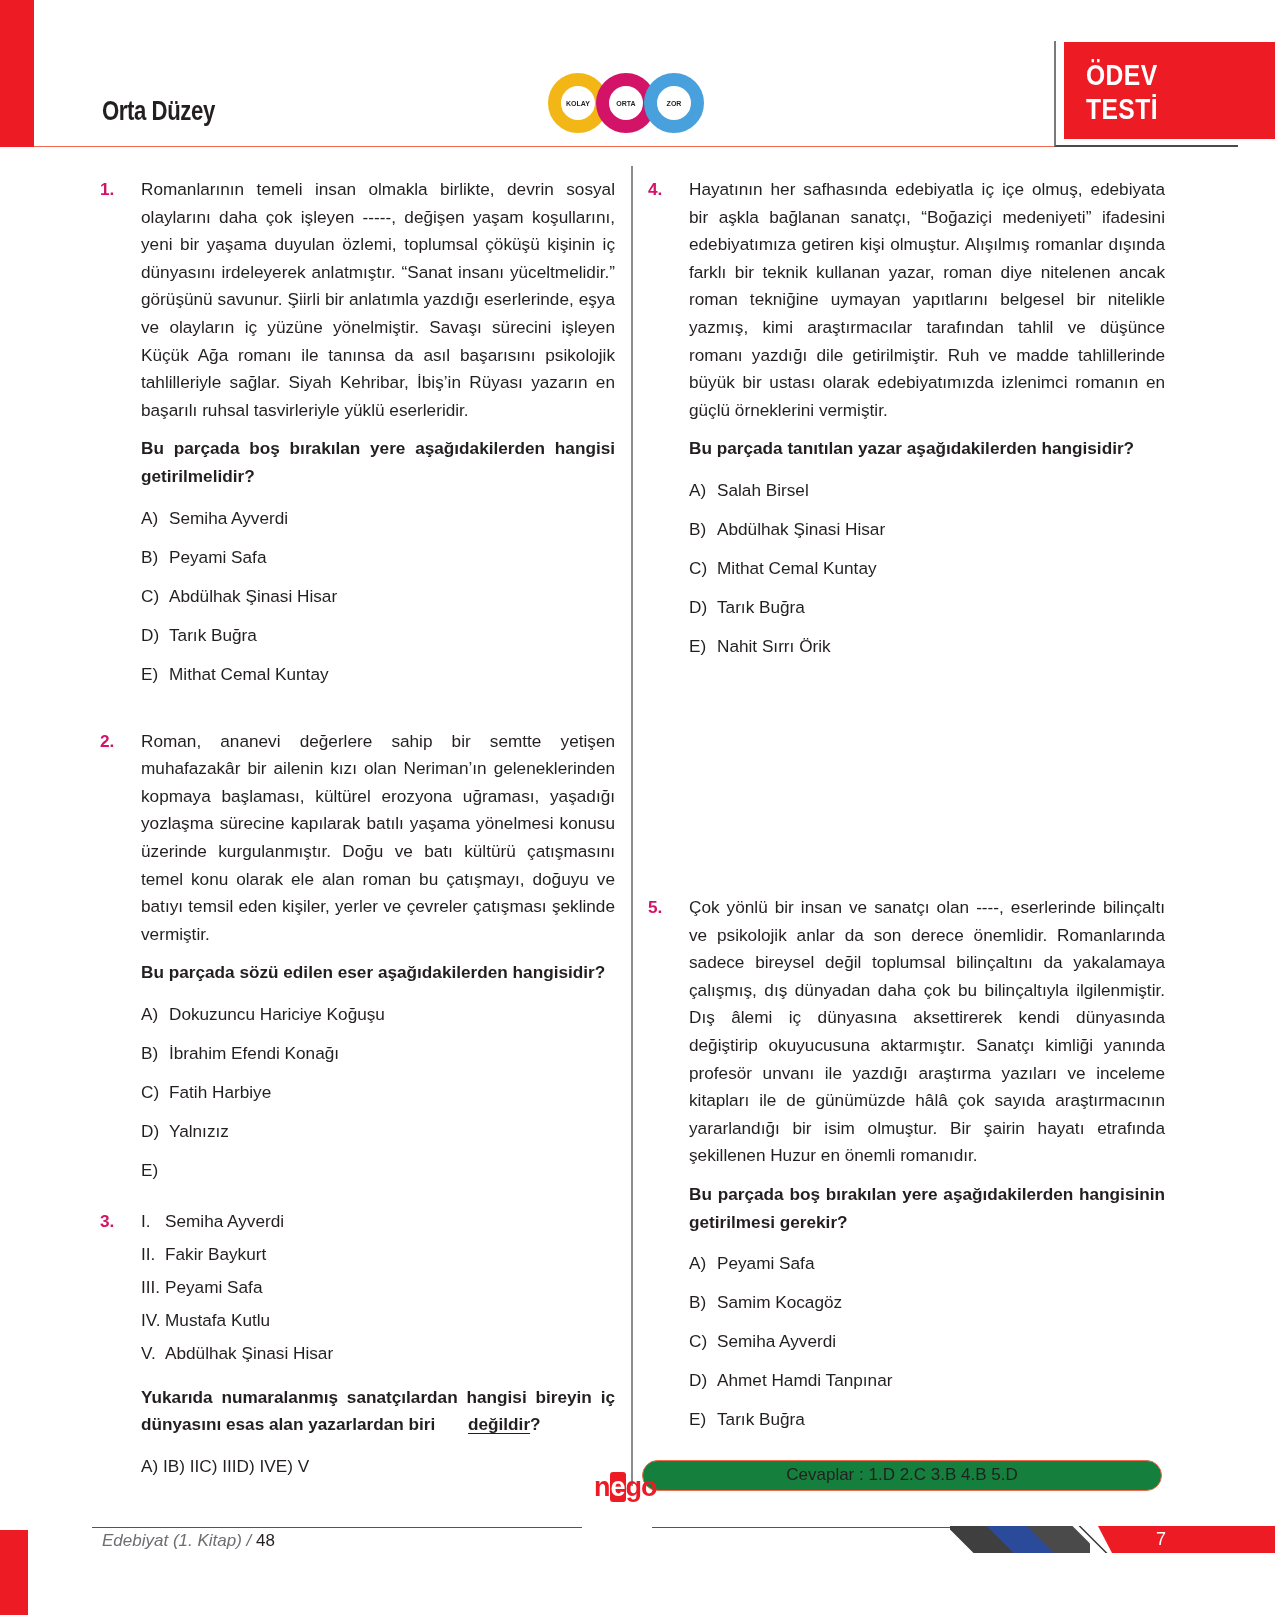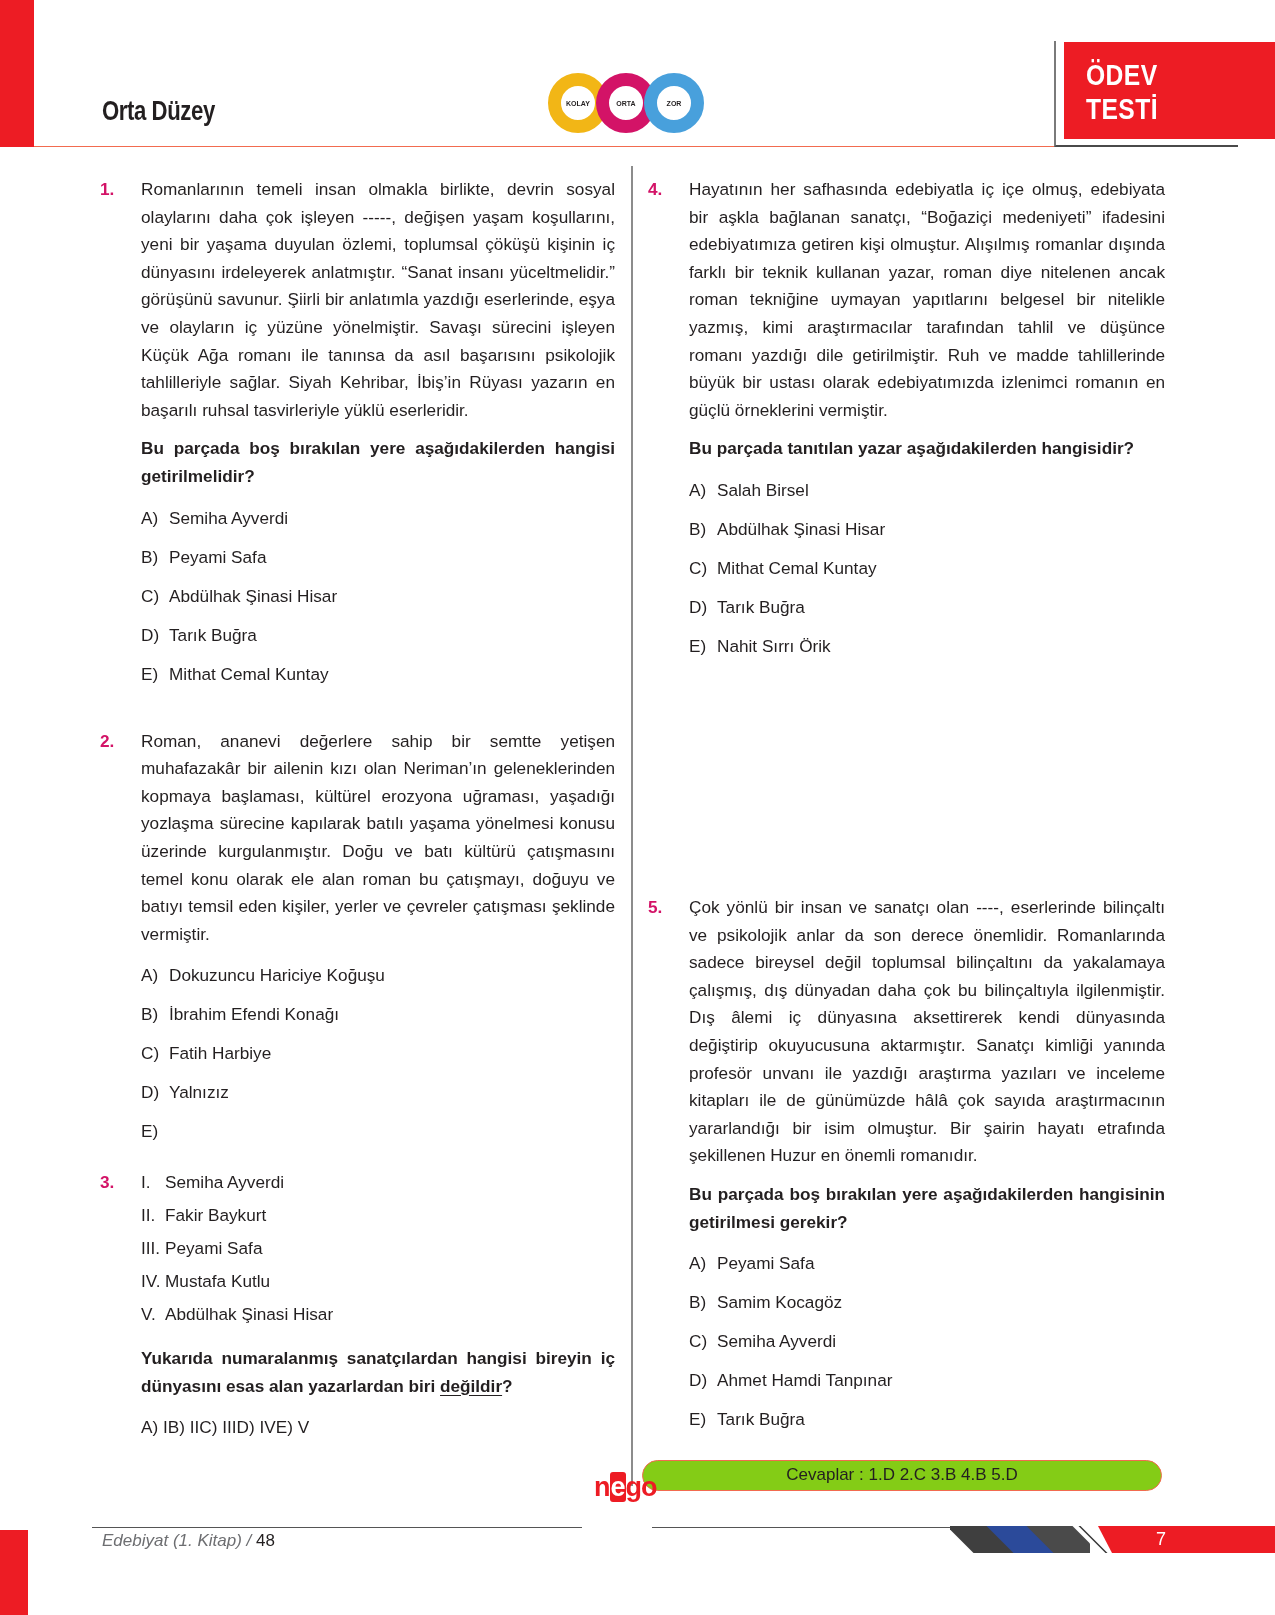--- a/index.html
+++ b/index.html
@@ -27,30 +27,30 @@
   .col-divider { position: absolute; left: 631px; top: 166px; width: 2px; height: 1320px; background: #8c8c8c; }
 
   .col { position: absolute; top: 176px; font-size: 17.2px; line-height: 27.6px; color: #231f20; }
   .col-left { left: 100px; width: 515px; }
   .col-right { left: 648px; width: 517px; }
 
   .question { position: relative; padding-left: 41px; }
   .qnum { position: absolute; left: 0; top: 0; color: #d31367; font-weight: bold; }
   .qtext { text-align: justify; }
   .qstem { font-weight: bold; text-align: justify; margin-top: 11px; }
-  .qstem u { text-underline-offset: 3px; }
+  .qstem u { text-underline-offset: 3px; margin-left: 28px; }
   .options { margin-top: 14px; }
   .option { display: flex; height: 39px; line-height: 27px; }
   .option .letter { width: 28px; }
   .roman-list .ritem { display: flex; height: 33px; line-height: 27px; }
   .roman-list .rnum { width: 24px; }
   .inline-options { display: flex; margin-top: 14px; padding-right: 2px; }
   .inline-options span { display: inline-block; }
 
-  .answers { position: absolute; left: 642px; top: 1460px; width: 520px; height: 31px; border: 1.5px solid #f26b4f; border-radius: 16px; background: #84cc16; text-align: center; font-size: 17px; line-height: 28px; color: #231f20; }
+  .answers { position: absolute; left: 642px; top: 1460px; width: 520px; height: 31px; border: 1.5px solid #f26b4f; border-radius: 16px; background: #15803d; text-align: center; font-size: 17px; line-height: 28px; color: #231f20; }
 
   .footer-line-left { position: absolute; left: 92px; top: 1527px; width: 490px; height: 1px; background: #555; }
   .footer-line-mid { position: absolute; left: 652px; top: 1527px; width: 300px; height: 1px; background: #555; }
   .footer-text { position: absolute; left: 102px; top: 1531px; font-size: 17px; color: #6d6e71; }
   .footer-text em { font-style: italic; }
   .footer-text .pg { font-style: normal; color: #231f20; }
 
   .logo { position: absolute; left: 594px; top: 1474px; width: 64px; height: 30px; font-weight: bold; font-size: 27px; line-height: 26px; letter-spacing: -1px; }
   .logo .n { color: #ed1c24; }
   .logo .e { color: #fff; background: #ed1c24; border-radius: 3px; padding: 0 1px; }
@@ -121,20 +121,21 @@
       <div class="option">
           <span class="letter">E)</span>
           <span>Mithat Cemal Kuntay</span>
         </div>
     </div>
   </div>
 
   <div class="question" style="margin-top:28px;">
     <div class="qnum">2.</div>
     <div class="qtext">Roman, ananevi değerlere sahip bir semtte yetişen muhafazakâr bir ailenin kızı olan Neriman’ın geleneklerinden kopmaya başlaması, kültürel erozyona uğraması, yaşadığı yozlaşma sürecine kapılarak batılı yaşama yönelmesi konusu üzerinde kurgulanmıştır. Doğu ve batı kültürü çatışmasını temel konu olarak ele alan roman bu çatışmayı, doğuyu ve batıyı temsil eden kişiler, yerler ve çevreler çatışması şeklinde vermiştir.</div>
+    <div class="qstem">Bu parçada sözü edilen eser aşağıdakilerden hangisidir?</div>
     <div class="options">
       <div class="option">
           <span class="letter">A)</span>
           <span>Dokuzuncu Hariciye Koğuşu</span>
         </div>
       <div class="option">
           <span class="letter">B)</span>
           <span>İbrahim Efendi Konağı</span>
         </div>
       <div class="option">

